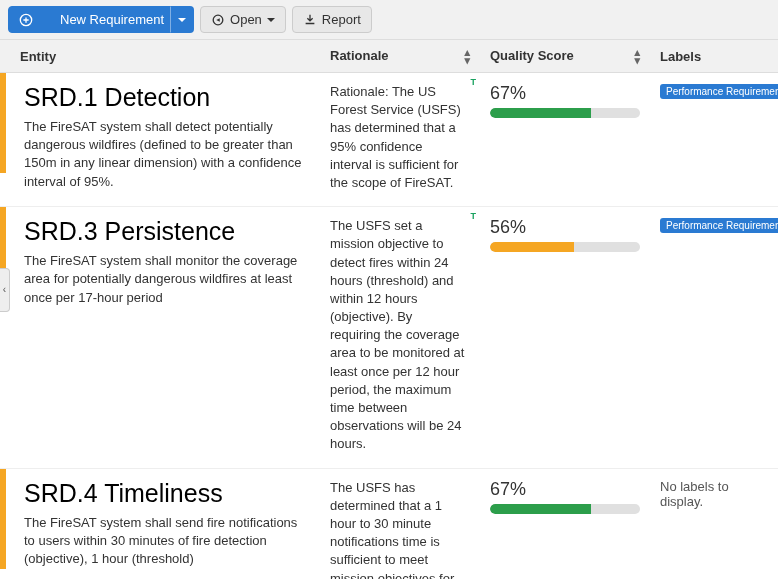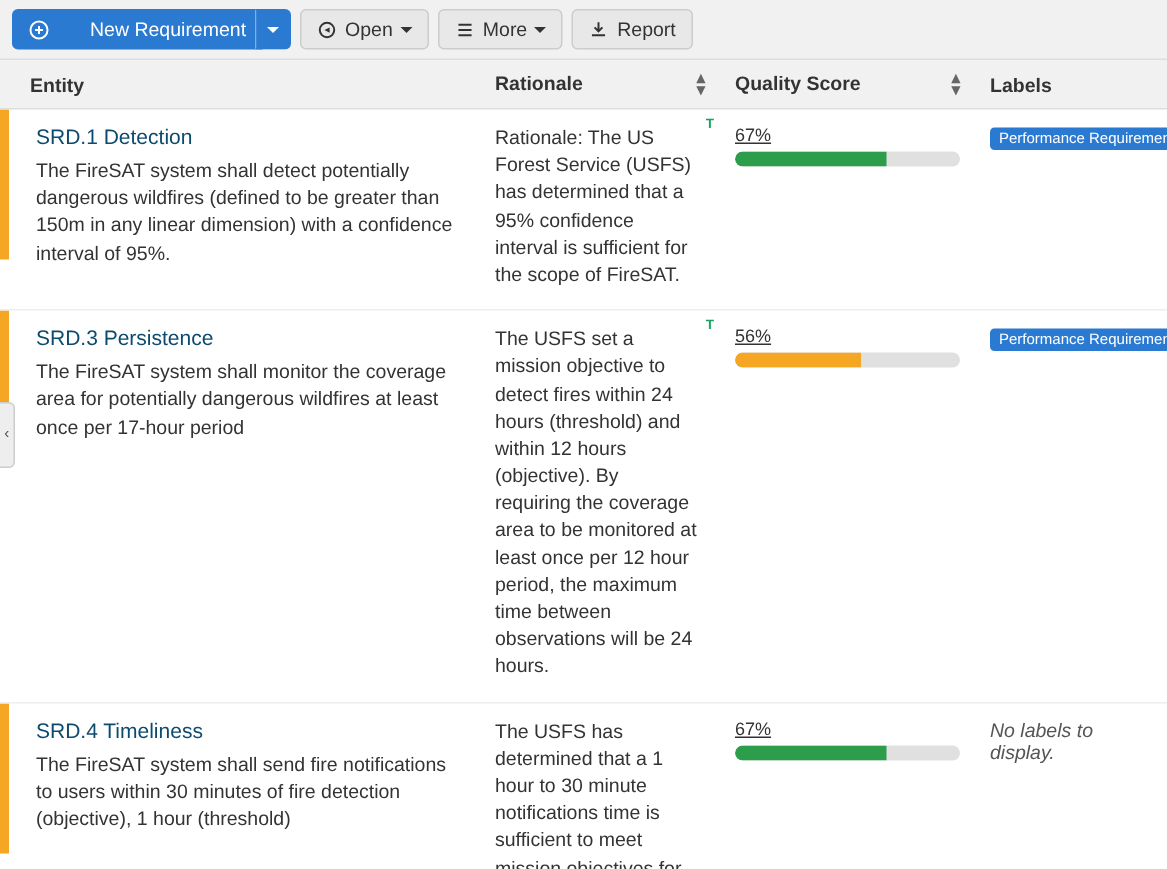--- a/index.html
+++ b/index.html
@@ -94,23 +94,23 @@
     width: 6px;
   }
   .orange-bar {
     width: 6px;
     height: 100%;
     min-height: 100px;
     background: #f5a623;
     display: block;
   }
   .entity-title {
-    font-size: 14px;
+    font-size: 25px;
     font-weight: 400;
-    color: #0c4a6e;
+    color: #000000;
     margin-bottom: 6px;
   }
   .entity-desc {
     font-size: 13px;
     color: #333;
     line-height: 1.4;
   }
   .rationale-cell { position: relative; padding-right: 14px;}
   .t-marker {
     position: absolute;
@@ -118,21 +118,21 @@
     right: 4px;
     font-size: 9px;
     color: #1aa260;
     font-weight: bold;
   }
   .rationale-text {
     font-size: 13px;
     line-height: 1.4;
     color: #333;
   }
-  .score-text { font-size: 12px; margin-bottom: 4px; text-decoration: underline; }
+  .score-text { font-size: 18px; margin-bottom: 4px; }
   .progress {
     width: 100%;
     height: 10px;
     background: #e0e0e0;
     border-radius: 5px;
     overflow: hidden;
   }
   .progress-fill {
     height: 100%;
     border-radius: 5px 0 0 5px;
@@ -142,21 +142,20 @@
   .label-pill {
     display: inline-block;
     background: #2a7ad2;
     color: #fff;
     font-size: 10px;
     padding: 2px 6px;
     border-radius: 3px;
     white-space: nowrap;
   }
   .no-labels {
-    font-style: italic;
     font-size: 13px;
     color: #555;
     text-align: center;
   }
   .collapse-tab {
     position: absolute;
     left: 0;
     top: 50%;
     transform: translateY(-50%);
     width: 10px;
@@ -198,29 +197,20 @@
     </button>
   </div>
   <button class="btn">
     <span class="icon">
       <svg viewBox="0 0 16 16" width="14" height="14">
           <circle cx="8" cy="8" r="5.5" fill="none" stroke="#333" stroke-width="1.5"></circle>
           <path d="M6 8l4-2v4z" fill="#333"></path>
         </svg>
     </span>
     <span>Open</span>
-    <span class="caret-down"></span>
-  </button>
-  <button class="btn">
-    <span class="icon">
-      <svg viewBox="0 0 16 16" width="14" height="14">
-          <path d="M3 4h10M3 8h10M3 12h10" stroke="#333" stroke-width="1.5"></path>
-        </svg>
-    </span>
-    <span>More</span>
     <span class="caret-down"></span>
   </button>
   <button class="btn">
     <span class="icon">
       <svg viewBox="0 0 16 16" width="14" height="14">
           <path d="M8 2v7M5 6l3 3 3-3M3 12h10" stroke="#333" stroke-width="1.5" fill="none"></path>
         </svg>
     </span>
     <span>Report</span>
   </button>

